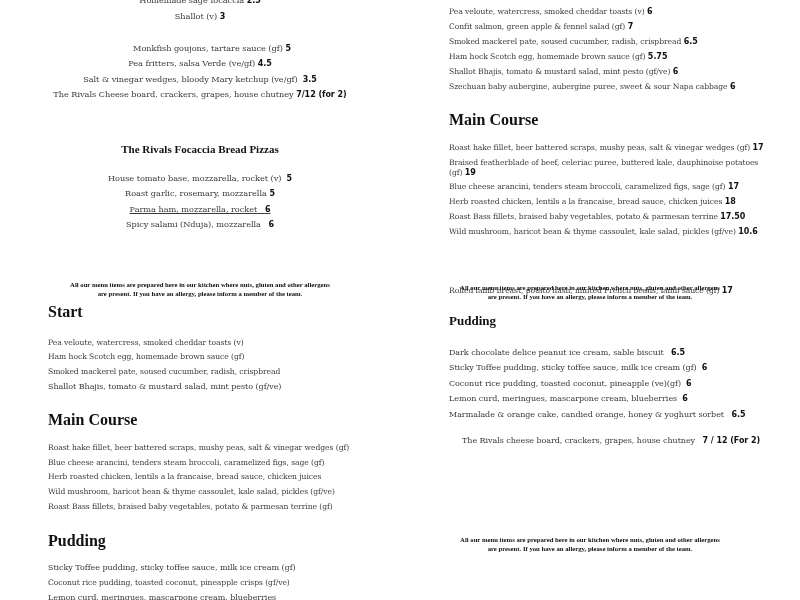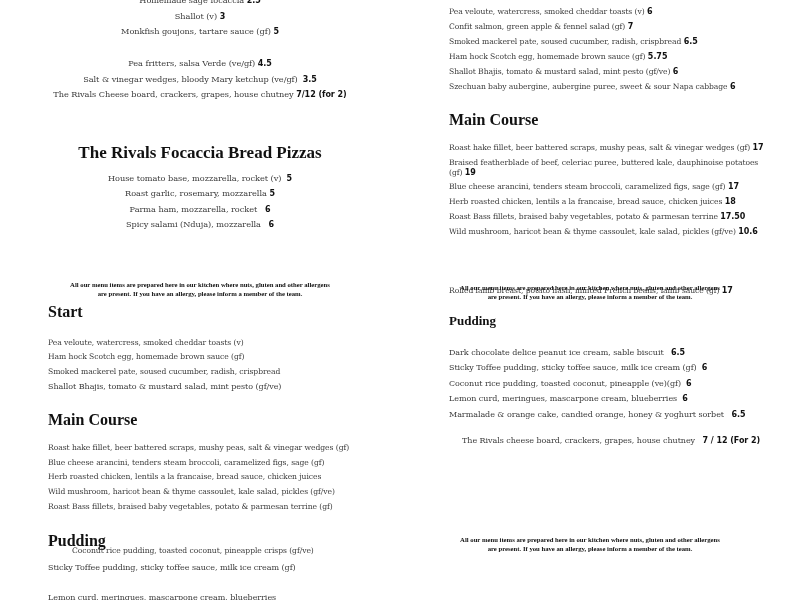--- a/index.html
+++ b/index.html
@@ -42,21 +42,21 @@
       font-size: 8px;
     }
     .heading {
       position: absolute;
       font-family: "Liberation Serif", serif;
       font-weight: bold;
       color: #111111;
       white-space: nowrap;
     }
     .heading.h-pizza {
-      font-size: 17px;
+      font-size: 11px;
       left: 0; width: 400px; text-align: center; font-family: Liberation Serif, serif;
     }
     .heading.h-sec {
       font-size: 16px;
     }
     .heading.h-sec-lg {
       font-size: 13px;
     }
     .allergen {
       position: absolute;
@@ -83,21 +83,21 @@
 <div id="left" class="col">
 
   <div class="line center" style="top:-5px;">
     <span>Homemade sage focaccia</span>
     <span class="price">2.5</span>
   </div>
   <div class="line center" style="top:11px;">
     <span>Shallot (v)</span>
     <span class="price">3</span>
   </div>
-  <div class="line center" style="top:26px;">
+  <div class="line center" style="top:43px;margin-left:12px;">
     <span>Monkfish goujons, tartare sauce  (gf)</span>
     <span class="price">5</span>
   </div>
   <div class="line center" style="top:58px;">
     <span>Pea fritters, salsa Verde  (ve/gf)</span>
     <span class="price">4.5</span>
   </div>
   <div class="line center" style="top:74px;">
     <span>Salt &amp; vinegar wedges, bloody Mary ketchup (ve/gf)</span>
     &nbsp;<span class="price">3.5</span>
@@ -110,21 +110,21 @@
   <div class="heading h-pizza" style="top:143px;">The Rivals Focaccia Bread Pizzas</div>
 
   <div class="line center" style="top:173px;">
     <span>House tomato base, mozzarella, rocket (v)</span>
     &nbsp;<span class="price">5</span>
   </div>
   <div class="line center" style="top:188px;">
     <span>Roast garlic, rosemary, mozzarella</span>
     <span class="price">5</span>
   </div>
-  <div class="line center" style="top:204px;">
+  <div class="line center" style="top:204px;text-decoration:underline;">
     <span>Parma ham, mozzarella, rocket</span>
     &nbsp;&nbsp;<span class="price">6</span>
   </div>
   <div class="line center" style="top:219px;">
     <span>Spicy salami (Nduja), mozzarella</span>
     &nbsp;&nbsp;<span class="price">6</span>
   </div>
 
   <div class="allergen" style="top:281px; left:0; width:400px;">
     <div>All our menu items are prepared here in our kitchen where nuts, gluten and other allergens</div>
@@ -139,21 +139,21 @@
 
   <div class="heading h-sec" style="top:411px; left:48px;">Main Course</div>
   <div class="line left-item" style="top:442px;">Roast hake fillet, beer battered scraps, mushy peas, salt &amp; vinegar wedges (gf)</div>
   <div class="line left-item" style="top:457px;">Blue cheese arancini, tenders steam broccoli, caramelized figs, sage (gf)</div>
   <div class="line left-item" style="top:471px;">Herb roasted chicken, lentils a la francaise, bread sauce, chicken juices</div>
   <div class="line left-item" style="top:486px;">Wild mushroom, haricot bean &amp; thyme cassoulet, kale salad, pickles (gf/ve)</div>
   <div class="line left-item" style="top:501px;">Roast Bass fillets, braised baby vegetables, potato &amp; parmesan terrine (gf)</div>
 
   <div class="heading h-sec" style="top:532px; left:48px;">Pudding</div>
   <div class="line left-item" style="top:562px; font-size:8px;">Sticky Toffee pudding, sticky toffee sauce, milk ice cream (gf)</div>
-  <div class="line left-item" style="top:545px;margin-left:24px;">Coconut rice pudding, toasted coconut, pineapple crisps (gf/ve)</div>
+  <div class="line left-item" style="top:577px;">Coconut rice pudding, toasted coconut, pineapple crisps (gf/ve)</div>
   <div class="line left-item" style="top:592px; font-size:8px;">Lemon curd, meringues, mascarpone cream, blueberries</div>
 </div>
 
 <div id="right-items">
 
   <div class="line right-item" style="top:6px;">
     <span>Pea veloute, watercress, smoked cheddar toasts (v)</span>
     <span class="price">6</span>
   </div>
   <div class="line right-item" style="top:21px;">

